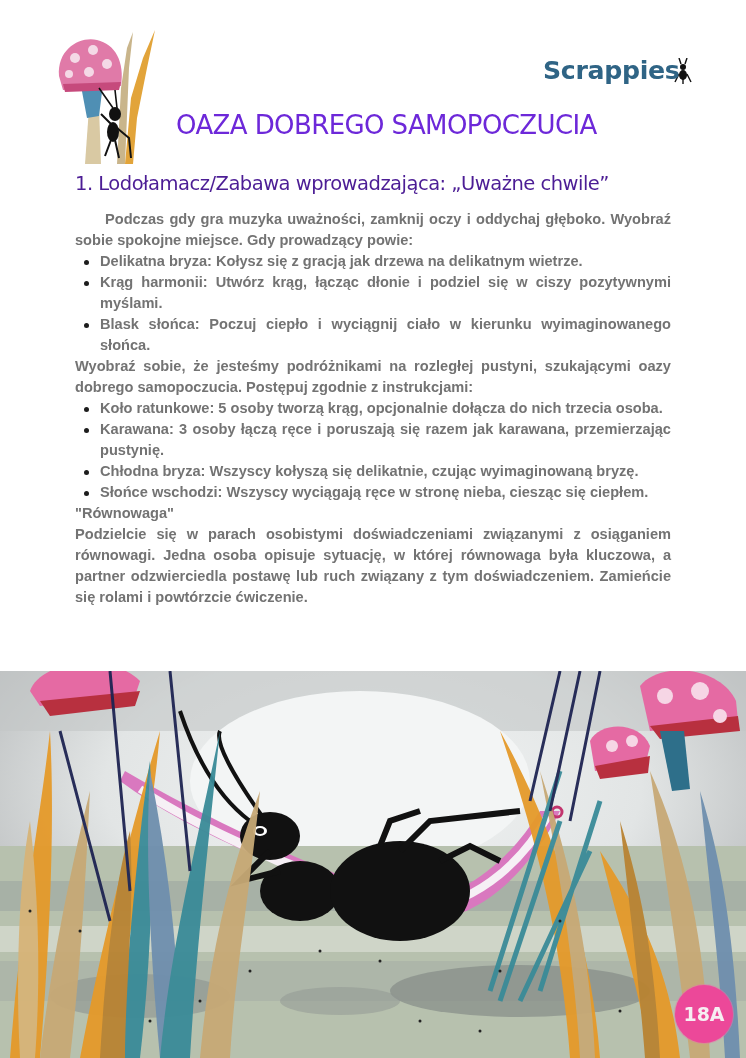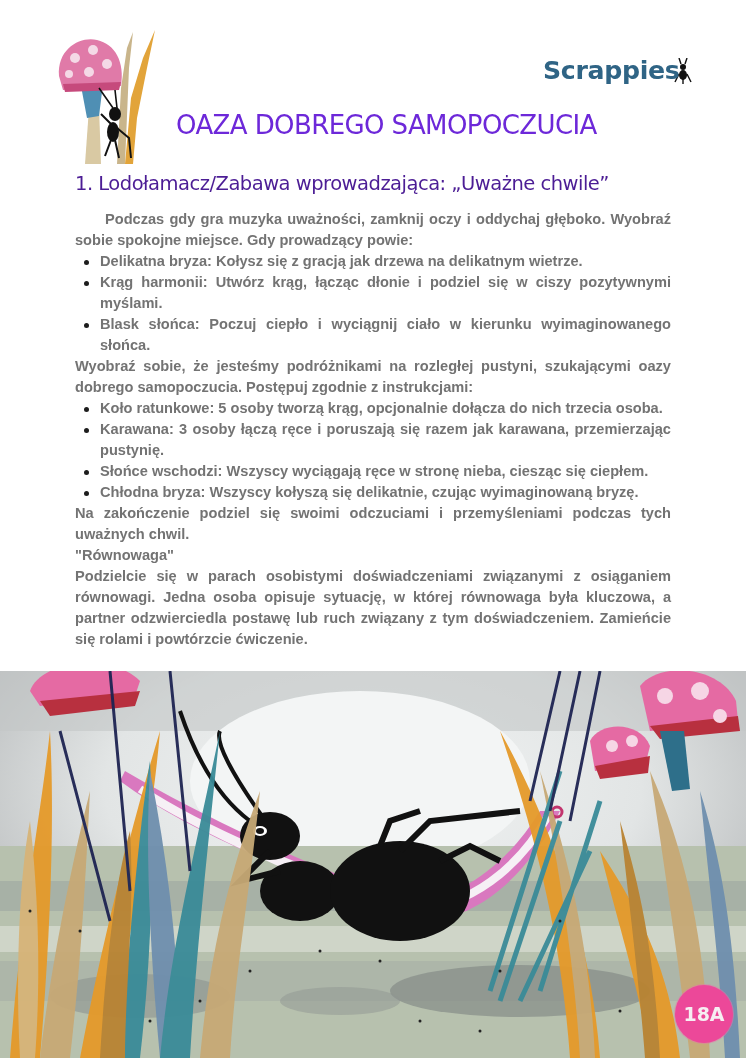--- a/index.html
+++ b/index.html
@@ -60,24 +60,23 @@
     <p class="indent">Podczas gdy gra muzyka uważności, zamknij oczy i oddychaj głęboko. Wyobraź sobie spokojne miejsce. Gdy prowadzący powie:</p>
     <ul>
       <li>Delikatna bryza: Kołysz się z gracją jak drzewa na delikatnym wietrze.</li>
       <li>Krąg harmonii: Utwórz krąg, łącząc dłonie i podziel się w ciszy pozytywnymi myślami.</li>
       <li>Blask słońca: Poczuj ciepło i wyciągnij ciało w kierunku wyimaginowanego słońca.</li>
     </ul>
     <p>Wyobraź sobie, że jesteśmy podróżnikami na rozległej pustyni, szukającymi oazy dobrego samopoczucia. Postępuj zgodnie z instrukcjami:</p>
     <ul>
       <li>Koło ratunkowe: 5 osoby tworzą krąg, opcjonalnie dołącza do nich trzecia osoba.</li>
       <li>Karawana: 3 osoby łączą ręce i poruszają się razem jak karawana, przemierzając pustynię.</li>
+      <li>Chłodna bryza: Wszyscy kołyszą się delikatnie, czując wyimaginowaną bryzę.</li>
       <li>Słońce wschodzi: Wszyscy wyciągają ręce w stronę nieba, ciesząc się ciepłem.</li>
-      <li>Chłodna bryza: Wszyscy kołyszą się delikatnie, czując wyimaginowaną bryzę.</li>
     </ul>
-    <p>Na zakończenie podziel się swoimi odczuciami i przemyśleniami podczas tych uważnych chwil.</p>
     <p>"Równowaga"</p>
     <p>Podzielcie się w parach osobistymi doświadczeniami związanymi z osiąganiem równowagi. Jedna osoba opisuje sytuację, w której równowaga była kluczowa, a partner odzwierciedla postawę lub ruch związany z tym doświadczeniem. Zamieńcie się rolami i powtórzcie ćwiczenie.</p>
   </div>
 
   <svg class="illus" viewBox="0 0 746 387" preserveAspectRatio="none">
     <defs>
       <radialGradient id="sky" cx="50%" cy="30%" r="60%">
         <stop offset="0" stop-color="#f2f4f4"></stop>
         <stop offset="0.6" stop-color="#e2e5e5"></stop>
         <stop offset="1" stop-color="#b9bcbd"></stop>

